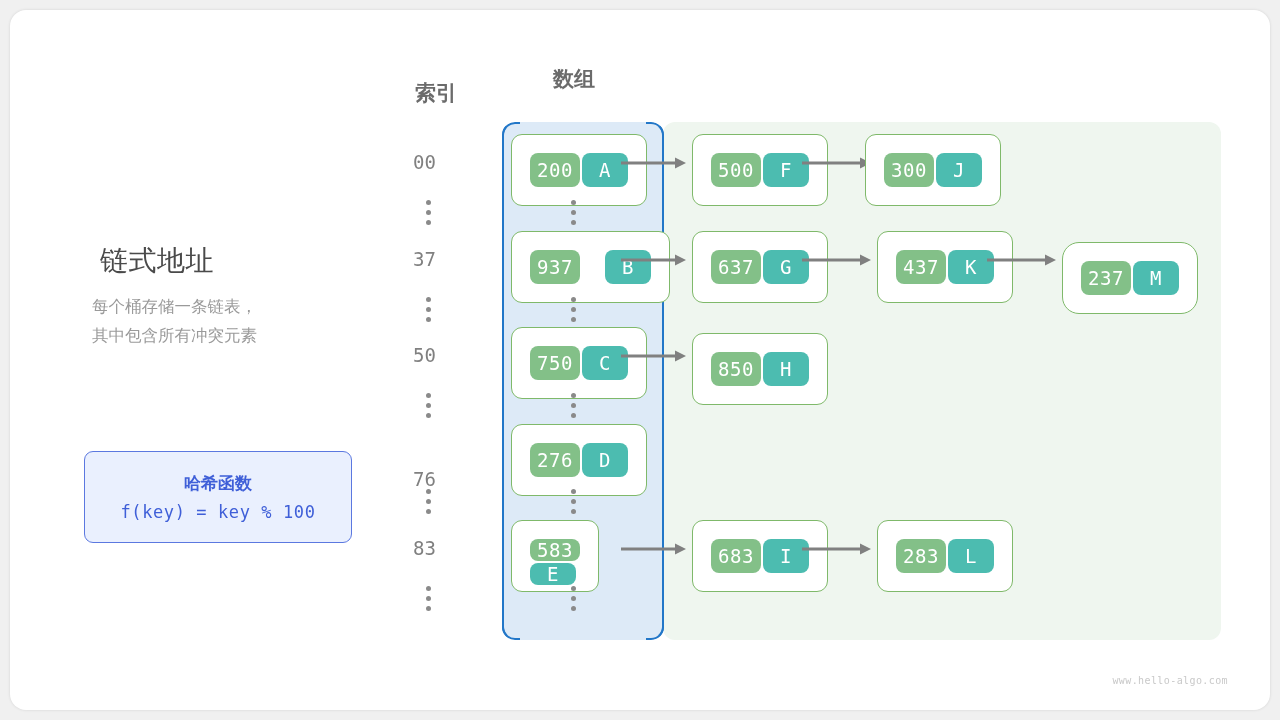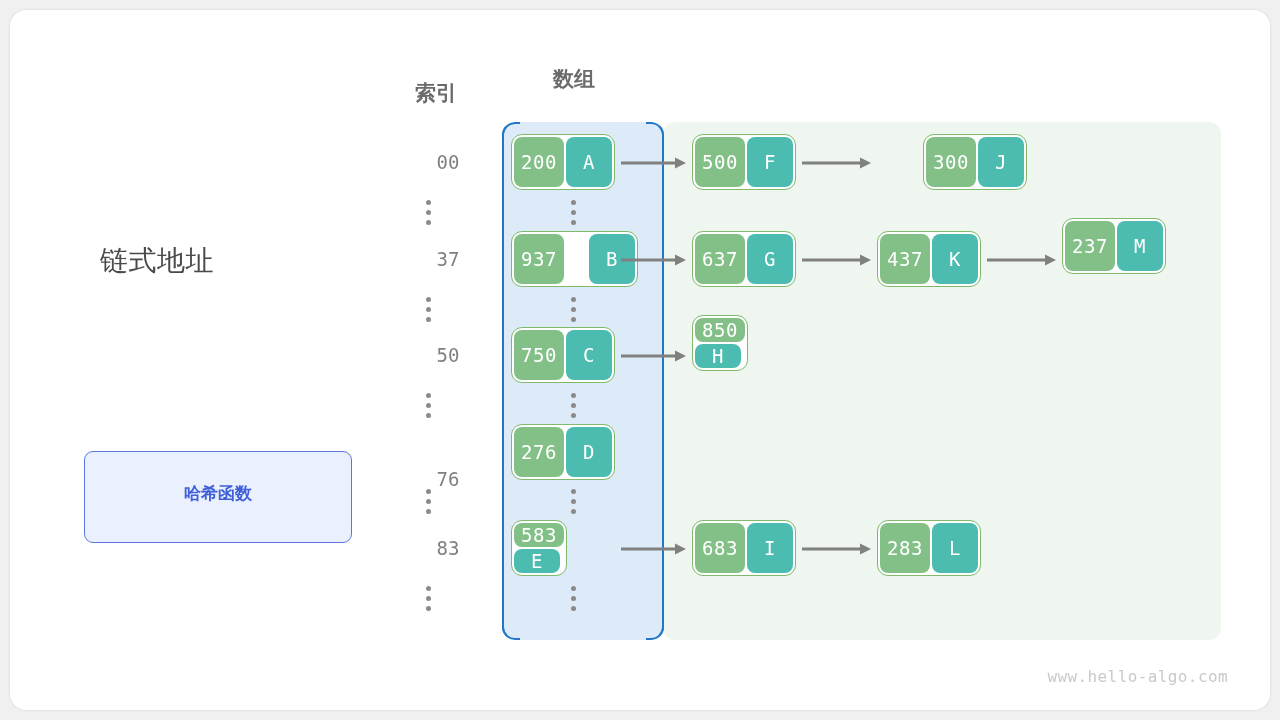--- a/index.html
+++ b/index.html
@@ -141,21 +141,20 @@
     border-bottom-left-radius: 13px;
     border-bottom-right-radius: 13px;
     -webkit-mask-image: linear-gradient(to right,#000 0 18px, transparent 18px calc(100% - 18px), #000 calc(100% - 18px) 100%);
             mask-image: linear-gradient(to right,#000 0 18px, transparent 18px calc(100% - 18px), #000 calc(100% - 18px) 100%);
   }
 
   
   .index-label {
     position: absolute;
     width: 70px;
-    text-align: center;
     left: 403px;
     font-family: "DejaVu Sans Mono", "Liberation Mono", monospace;
     font-size: 19px;
     color: #808080;
   }
 
   
   .vdots {
     position: absolute;
     width: 20px;
@@ -168,26 +167,26 @@
     display: block;
     width: 5px;
     height: 5px;
     border-radius: 50%;
     background: #8a8a8a;
   }
 
   
   .node {
     position: absolute;
-    height: 56px;
+    height: 72px;
     box-sizing: border-box;
     border: 1.6px solid #7fb96a;
     border-radius: 11px;
     background: #ffffff;
-    padding: 2px;
+    padding: 18px;
     display: flex;
     gap: 2px;
   }
   .cell {
     height: 100%;
     box-sizing: border-box;
     border-radius: 8px;
     display: flex;
     align-items: center;
     justify-content: center;
@@ -204,62 +203,65 @@
     position: absolute;
     height: 14px;
   }
 
   
   #watermark {
     position: absolute;
     right: 42px;
     bottom: 24px;
     font-family: "DejaVu Sans Mono", "Liberation Mono", monospace;
-    font-size: 16px;
+    font-size: 10px;
     color: #c9c9c9;
     letter-spacing: 0.4px;
   }
 </style>
 </head>
 <body>
 
 <div id="canvas">
   <div id="card">
 
     <div id="panel-list"></div>
     <div id="panel-array"></div>
 
     <div class="col-header" id="hdr-index">索引</div>
     <div class="col-header" id="hdr-array">数组</div>
 
     <div id="desc-title">链式地址</div>
+    <div id="desc-body">每个桶存储一条链表，
+其中包含所有冲突元素</div>
 
     <div id="hash-box">
       <div id="hash-title">哈希函数</div>
+      <div id="hash-formula">f(key) = key % 100</div>
     </div>
 
     <div id="rows-layer">
         <div class="index-label" style="top: 141px;">00</div>
         <div class="node" style="left: 501px; top: 124px;">
           <div class="cell key">200</div>
           <div class="cell val">A</div>
         </div>
         <svg class="arrow" width="65" height="14" style="left: 611px; top: 146px;">
           <line x1="0" y1="7" x2="56" y2="7" stroke="#808080" stroke-width="3.2"></line>
           <polygon points="65,7 54,1.5 54,12.5" fill="#808080"></polygon>
         </svg>
         <div class="node" style="left: 682px; top: 124px;">
           <div class="cell key">500</div>
           <div class="cell val">F</div>
         </div>
         <svg class="arrow" width="69" height="14" style="left: 792px; top: 146px;">
           <line x1="0" y1="7" x2="60" y2="7" stroke="#808080" stroke-width="3.2"></line>
           <polygon points="69,7 58,1.5 58,12.5" fill="#808080"></polygon>
         </svg>
-        <div class="node" style="left: 913px; top: 124px;">
+        <div class="node" style="left: 855px; top: 124px;">
           <div class="cell key">300</div>
           <div class="cell val">J</div>
         </div>
         <div class="vdots" style="left: 408px; top: 190px;">
           <i></i>
           <i></i>
           <i></i>
         </div>
         <div class="vdots" style="left: 553px; top: 190px;">
           <i></i>
@@ -284,21 +286,21 @@
           <polygon points="69,7 58,1.5 58,12.5" fill="#808080"></polygon>
         </svg>
         <div class="node" style="left: 867px; top: 221px;">
           <div class="cell key">437</div>
           <div class="cell val">K</div>
         </div>
         <svg class="arrow" width="69" height="14" style="left: 977px; top: 243px;">
           <line x1="0" y1="7" x2="60" y2="7" stroke="#808080" stroke-width="3.2"></line>
           <polygon points="69,7 58,1.5 58,12.5" fill="#808080"></polygon>
         </svg>
-        <div class="node" style="left: 1052px; top: 208px;">
+        <div class="node" style="left: 1052px; top: 232px; border-radius: 17px;">
           <div class="cell key">237</div>
           <div class="cell val">M</div>
         </div>
         <div class="vdots" style="left: 408px; top: 287px;">
           <i></i>
           <i></i>
           <i></i>
         </div>
         <div class="vdots" style="left: 553px; top: 287px;">
           <i></i>
@@ -307,21 +309,21 @@
         </div>
         <div class="index-label" style="top: 334px;">50</div>
         <div class="node" style="left: 501px; top: 317px;">
           <div class="cell key">750</div>
           <div class="cell val">C</div>
         </div>
         <svg class="arrow" width="65" height="14" style="left: 611px; top: 339px;">
           <line x1="0" y1="7" x2="56" y2="7" stroke="#808080" stroke-width="3.2"></line>
           <polygon points="65,7 54,1.5 54,12.5" fill="#808080"></polygon>
         </svg>
-        <div class="node" style="left: 682px; top: 305px; flex-direction: column;">
+        <div class="node" style="left: 682px; top: 323px;">
           <div class="cell key">850</div>
           <div class="cell val">H</div>
         </div>
         <div class="vdots" style="left: 408px; top: 383px;">
           <i></i>
           <i></i>
           <i></i>
         </div>
         <div class="vdots" style="left: 553px; top: 383px;">
           <i></i>

